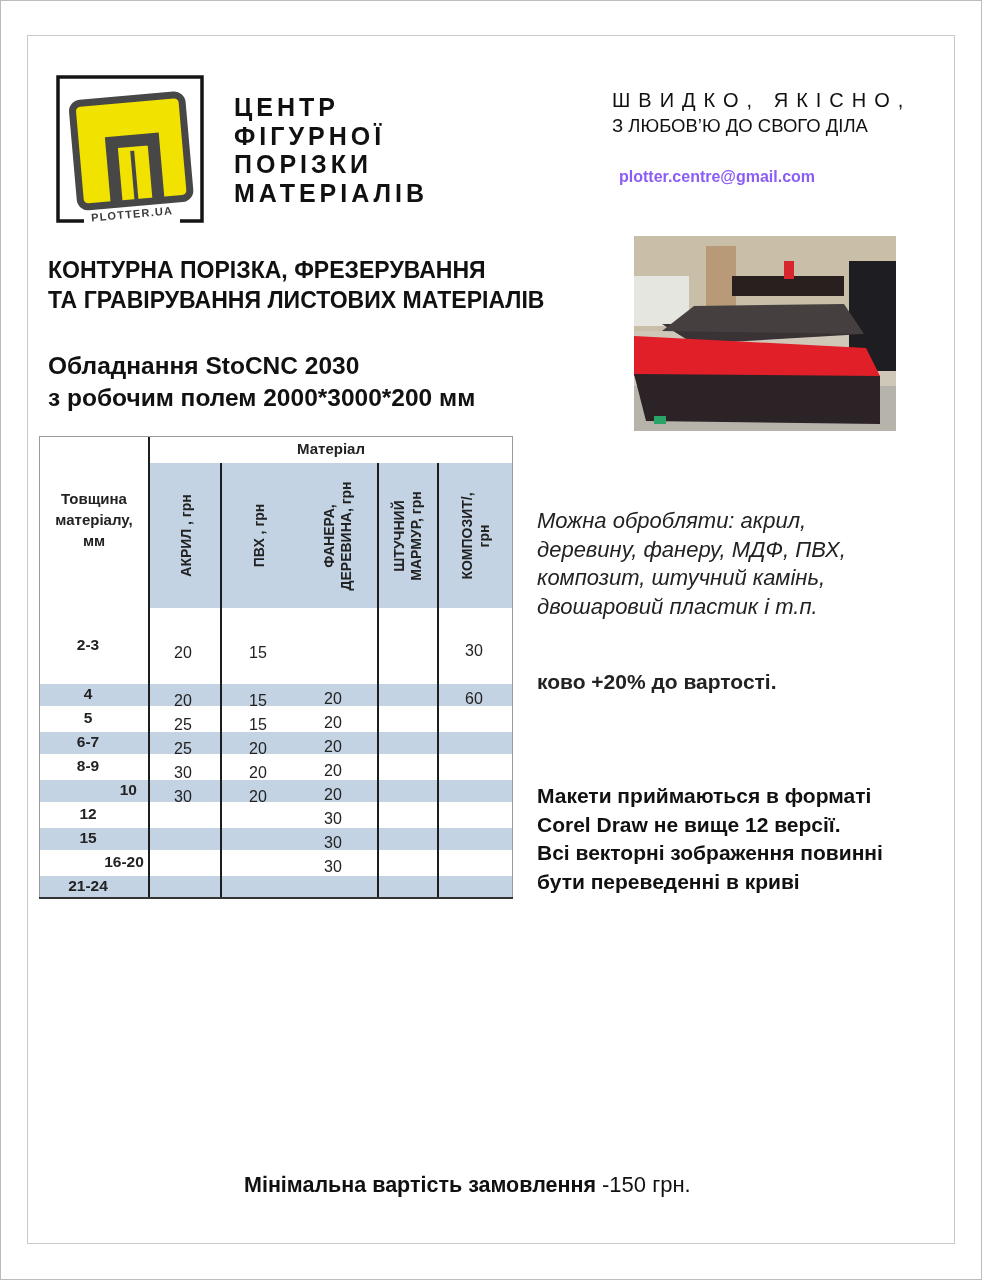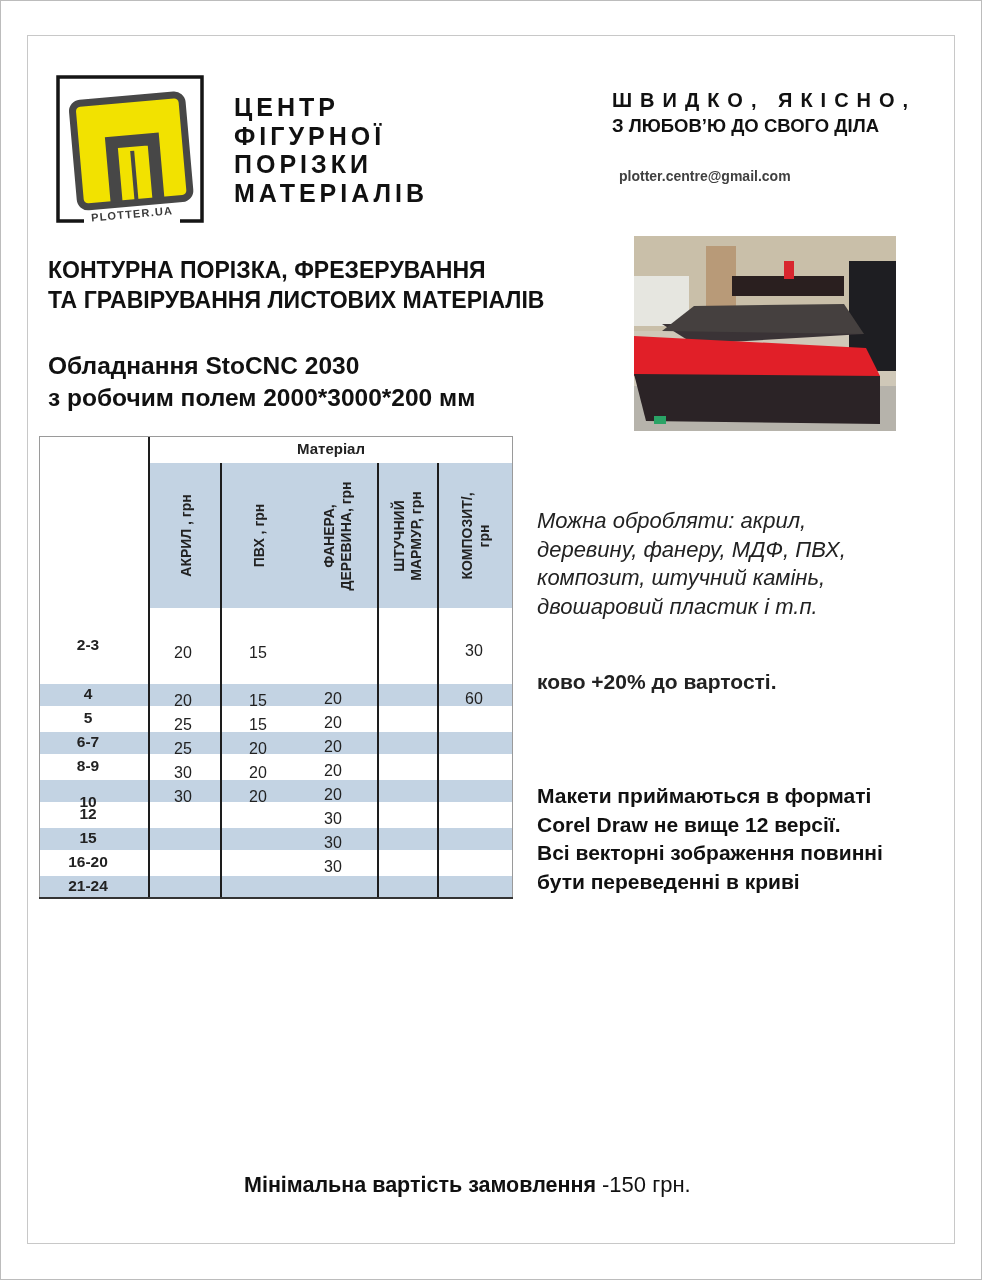--- a/index.html
+++ b/index.html
@@ -9,24 +9,24 @@
   }
   .outer-frame { position:absolute; left:0; top:0; width:980px; height:1278px; border:1px solid #bcbcbc; }
   .inner-frame { position:absolute; left:27px; top:35px; width:926px; height:1207px; border:1px solid #c8c8c8; }
 
   
   .logo-box { position:absolute; left:56px; top:75px; width:148px; height:148px; }
   .logo-box svg { position:absolute; left:0; top:0; }
   .logo-name { position:absolute; left:234px; top:93px; font-weight:bold; font-size:25px; line-height:28.5px; letter-spacing:4px; color:#111; }
   .logo-name div { white-space:nowrap; }
 
-  .slogan { position:absolute; left:612px; top:89px; width:320px; font-weight:bold; color:#111; }
+  .slogan { position:absolute; left:612px; top:89px; width:320px; font-weight:normal; color:#111; }
   .slogan .l1 { font-size:20px; letter-spacing:8px; white-space:nowrap; }
   .slogan .l2 { font-size:18.5px; margin-top:3px; white-space:nowrap; }
-  .email { position:absolute; left:619px; top:168px; font-weight:bold; font-size:14px; color:#404040; white-space:nowrap; }
+  .email { position:absolute; left:619px; top:168px; font-weight:bold; font-size:16px; color:#8b5cf6; white-space:nowrap; }
 
   .headline { position:absolute; left:48px; top:255px; font-weight:bold; font-size:24.5px; line-height:30px; color:#111; transform:scaleX(0.94); transform-origin:left top; white-space:nowrap; }
   .equipment { position:absolute; left:48px; top:350px; font-weight:bold; font-size:24.5px; line-height:32px; color:#111; white-space:nowrap; }
 
   .photo { position:absolute; left:634px; top:236px; width:262px; height:195px; }
 
   
   .price-table { position:absolute; left:39px; top:436px; width:474px; height:464px; }
   .tbl-border { position:absolute; left:0; top:0; width:474px; height:463px; border:1px solid #9a9a9a; box-sizing:border-box; }
   .tbl-bottom { position:absolute; left:0; top:461px; width:474px; height:2px; background:#333; }
@@ -107,20 +107,25 @@
 <div class="price-table">
   <div class="hdr-band"></div>
   <div id="row-bands">
       <div class="band" style="top: 248px; height: 22px;"></div>
       <div class="band" style="top: 296px; height: 22px;"></div>
       <div class="band" style="top: 344px; height: 22px;"></div>
       <div class="band" style="top: 392px; height: 22px;"></div>
       <div class="band" style="top: 440px; height: 22px;"></div>
     </div>
   <div class="mat-title">Матеріал</div>
+  <div class="thick-label">
+    <div>Товщина</div>
+    <div>матеріалу,</div>
+    <div>мм</div>
+  </div>
   <div id="col-headers">
       <div class="rot-wrap" style="left: 111px; width: 72px;">
         <div class="rot">
           <div>АКРИЛ , грн</div>
         </div>
       </div>
       <div class="rot-wrap" style="left: 183px; width: 75px;">
         <div class="rot">
           <div>ПВХ , грн</div>
         </div>
@@ -168,39 +173,39 @@
       <div class="cell" style="left: 210px; top: 298px;">20</div>
       <div class="cell" style="left: 285px; top: 296px;">20</div>
       <div class="cell" style="left: 359px; top: 298px;"></div>
       <div class="cell" style="left: 426px; top: 296px;"></div>
       <div class="rowlabel" style="top: 321px;">8-9</div>
       <div class="cell" style="left: 135px; top: 322px;">30</div>
       <div class="cell" style="left: 210px; top: 322px;">20</div>
       <div class="cell" style="left: 285px; top: 320px;">20</div>
       <div class="cell" style="left: 359px; top: 322px;"></div>
       <div class="cell" style="left: 426px; top: 320px;"></div>
-      <div class="rowlabel" style="top: 357px;">10</div>
+      <div class="rowlabel" style="top: 345px; text-align: right;">10</div>
       <div class="cell" style="left: 135px; top: 346px;">30</div>
       <div class="cell" style="left: 210px; top: 346px;">20</div>
       <div class="cell" style="left: 285px; top: 344px;">20</div>
       <div class="cell" style="left: 359px; top: 346px;"></div>
       <div class="cell" style="left: 426px; top: 344px;"></div>
       <div class="rowlabel" style="top: 369px;">12</div>
       <div class="cell" style="left: 135px; top: 370px;"></div>
       <div class="cell" style="left: 210px; top: 370px;"></div>
       <div class="cell" style="left: 285px; top: 368px;">30</div>
       <div class="cell" style="left: 359px; top: 370px;"></div>
       <div class="cell" style="left: 426px; top: 368px;"></div>
       <div class="rowlabel" style="top: 393px;">15</div>
       <div class="cell" style="left: 135px; top: 394px;"></div>
       <div class="cell" style="left: 210px; top: 394px;"></div>
       <div class="cell" style="left: 285px; top: 392px;">30</div>
       <div class="cell" style="left: 359px; top: 394px;"></div>
       <div class="cell" style="left: 426px; top: 392px;"></div>
-      <div class="rowlabel" style="top: 417px;">16-20</div>
+      <div class="rowlabel" style="top: 417px; margin-left: 36px;">16-20</div>
       <div class="cell" style="left: 135px; top: 418px;"></div>
       <div class="cell" style="left: 210px; top: 418px;"></div>
       <div class="cell" style="left: 285px; top: 416px;">30</div>
       <div class="cell" style="left: 359px; top: 418px;"></div>
       <div class="cell" style="left: 426px; top: 416px;"></div>
       <div class="rowlabel" style="top: 441px;">21-24</div>
       <div class="cell" style="left: 135px; top: 442px;"></div>
       <div class="cell" style="left: 210px; top: 442px;"></div>
       <div class="cell" style="left: 285px; top: 440px;"></div>
       <div class="cell" style="left: 359px; top: 442px;"></div>

